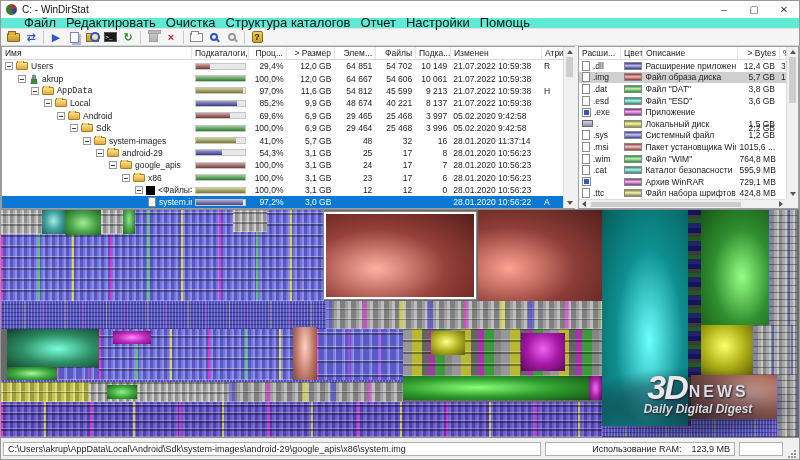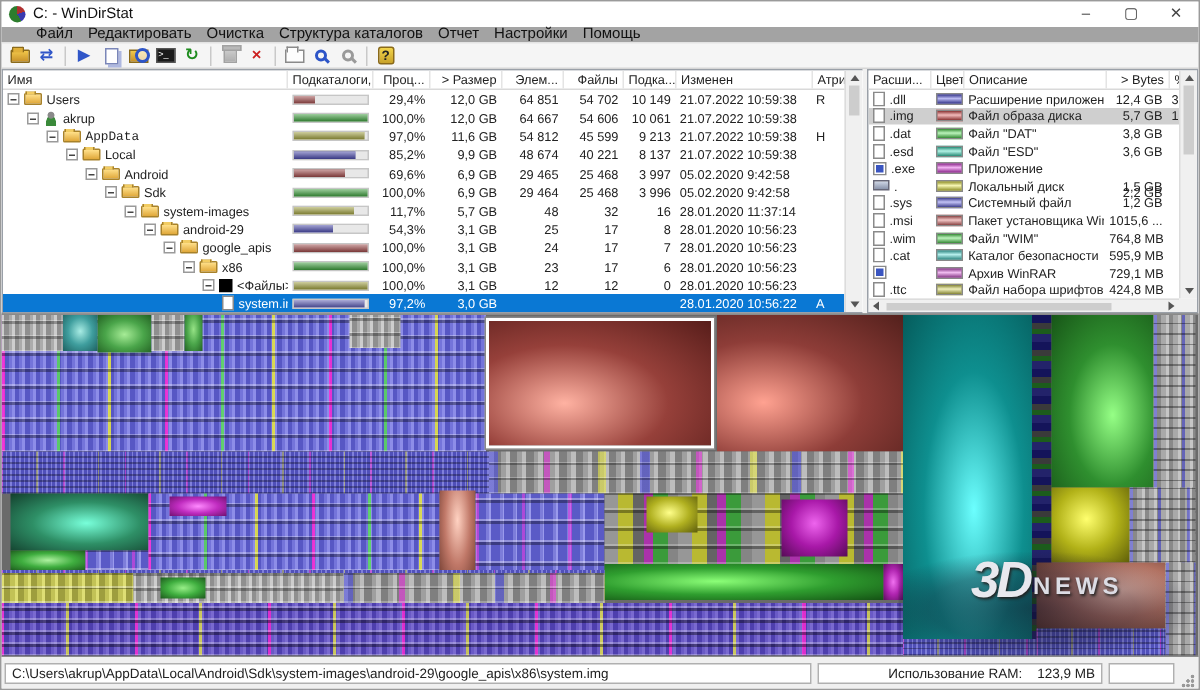--- a/index.html
+++ b/index.html
@@ -8,21 +8,21 @@
 
   
   .titlebar{height:17px;background:#ffffff;display:flex;align-items:center;padding-left:5px;font-size:10px;color:#111;}
   .app-ico{width:11px;height:11px;border-radius:50%;margin-right:5px;
     background:conic-gradient(#b03030 0 70deg,#3a3ab0 70deg 150deg,#2d7d2d 150deg 360deg);}
   .titlebar .t{flex:0 0 auto;}
   .win-ctrls{margin-left:auto;display:flex;height:100%;}
   .wc{width:30px;text-align:center;font-size:10px;color:#444;line-height:17px;}
 
   
-  .menubar{height:10px;background:#a3a3a3;display:flex;align-items:center;font-size:10px;color:#111;padding-left:18px;}
+  .menubar{height:10px;background:#5eead4;display:flex;align-items:center;font-size:13px;color:#111;padding-left:18px;}
   .menu-item{padding:0 5px;line-height:10px;}
 
   
   .toolbar{height:18px;background:#f5f5f5;border-top:1px solid #e3e3e3;border-bottom:1px solid #d6d6d6;display:flex;align-items:center;padding-left:3px;}
   .tb{width:18px;height:16px;display:flex;align-items:center;justify-content:center;position:relative;}
   .tb-sep{width:1px;height:13px;background:#c9c9c9;margin:0 3px;}
   .tb-glyph{font-size:11px;font-weight:bold;line-height:1;}
   .shape{display:inline-block;position:relative;}
   .k-folder-gold{width:13px;height:9px;background:linear-gradient(180deg,#f2c84b,#c8922a);border:1px solid #8a6a1a;border-radius:1px;}
   .k-folder-gold::before{content:"";position:absolute;left:0;top:-3px;width:6px;height:3px;background:#e0b03a;border:1px solid #8a6a1a;border-bottom:none;border-radius:1px 1px 0 0;}
@@ -351,21 +351,21 @@
               <span style="display: inline-block; flex: 0 0 auto; width: 78px;"></span>
               <span class="expander"></span>
               <span class="i-folder"></span>
               <span>system-images</span>
             </div>
             <div class="cell" style="width: 57px;">
               <div class="bar-track">
                 <div class="bar-fill" style="width: 82.8%; background: linear-gradient(rgba(255, 255, 255, 0.5), rgba(0, 0, 0, 0.22)), rgb(156, 156, 60);"></div>
               </div>
             </div>
-            <div class="cell num" style="width: 38px;">11,7%</div>
+            <div class="cell num" style="width: 38px;">41,0%</div>
             <div class="cell num" style="width: 48px;">5,7 GB</div>
             <div class="cell num" style="width: 41px;">48</div>
             <div class="cell num" style="width: 40px;">32</div>
             <div class="cell num" style="width: 35px;">16</div>
             <div class="cell" style="width: 91px;">28.01.2020 11:37:14</div>
             <div class="cell" style="width: 22px;"></div>
           </div>
           <div class="trow" style="height: 12.4px;">
             <div class="cell" style="width: 190px; display: flex; align-items: center;">
               <span style="display: inline-block; flex: 0 0 auto; width: 91px;"></span>
@@ -691,20 +691,21 @@
       <div class="tm" style="left: 690px; top: 165px; width: 86px; height: 44px; background: radial-gradient(at 64% 42%, rgb(255, 202, 184) 0%, rgb(176, 112, 96) 50%, rgb(94, 53, 42) 100%);"></div>
       <div class="tm t-gray-mosaic" style="left: 776px; top: 165px; width: 20px; height: 62px;"></div>
       <div class="tm t-blue-noise" style="left: 690px; top: 209px; width: 86px; height: 18px;"></div>
       <div class="tm t-blue-noise" style="left: 601px; top: 216px; width: 89px; height: 11px;"></div>
       <div class="tm tm-sel" style="left: 323px; top: 2px; width: 152px; height: 87px; background: radial-gradient(at 34% 66%, rgb(255, 178, 162) 0%, rgb(150, 64, 58) 50%, rgb(87, 29, 26) 100%);"></div>
       <div class="wmark">
       <div class="wm-row">
         <span class="wm-3d">3D</span>
         <span class="wm-news">NEWS</span>
       </div>
+      <div class="wm-ddd">Daily Digital Digest</div>
     </div>
   </div>
 
   <div class="statusbar">
     <div class="sfield sf-path">C:\Users\akrup\AppData\Local\Android\Sdk\system-images\android-29\google_apis\x86\system.img</div>
     <div class="sfield sf-ram">
       <span>Использование RAM:</span>
       <span>123,9 MB</span>
     </div>
     <div class="sfield sf-small"></div>

